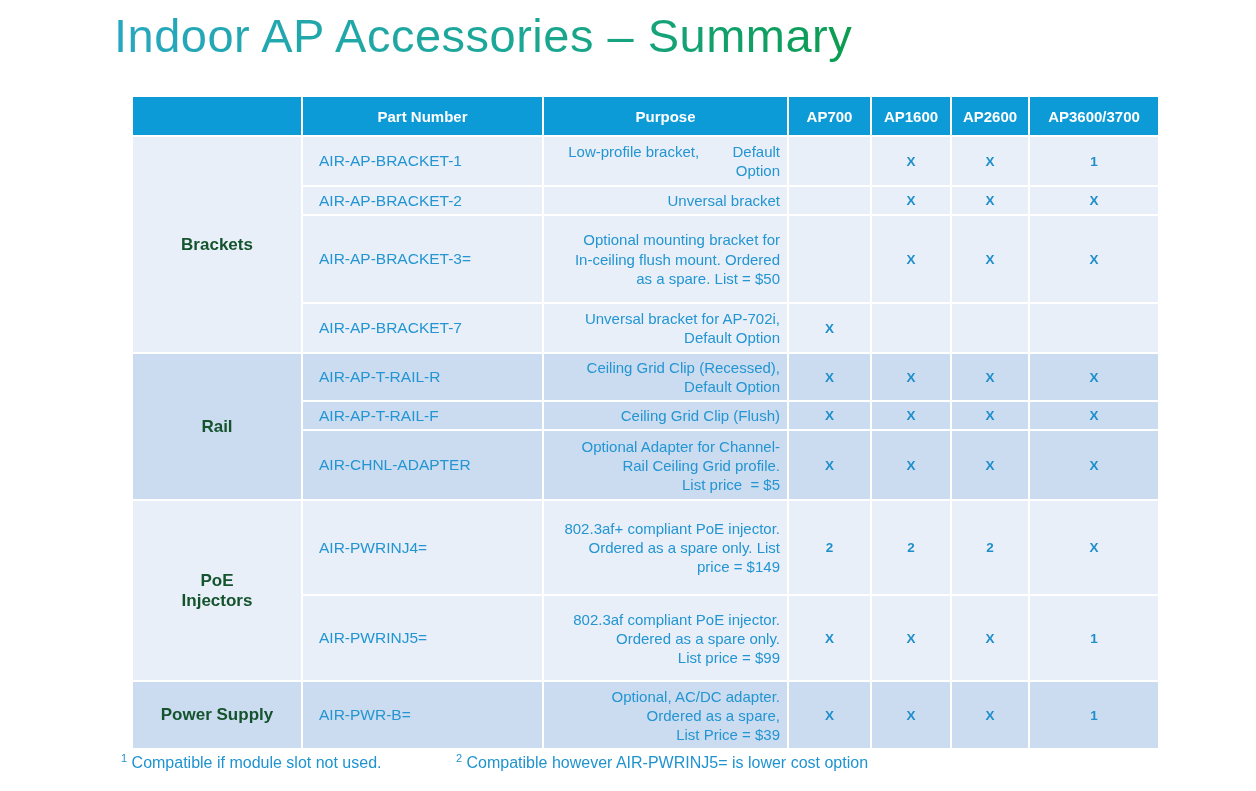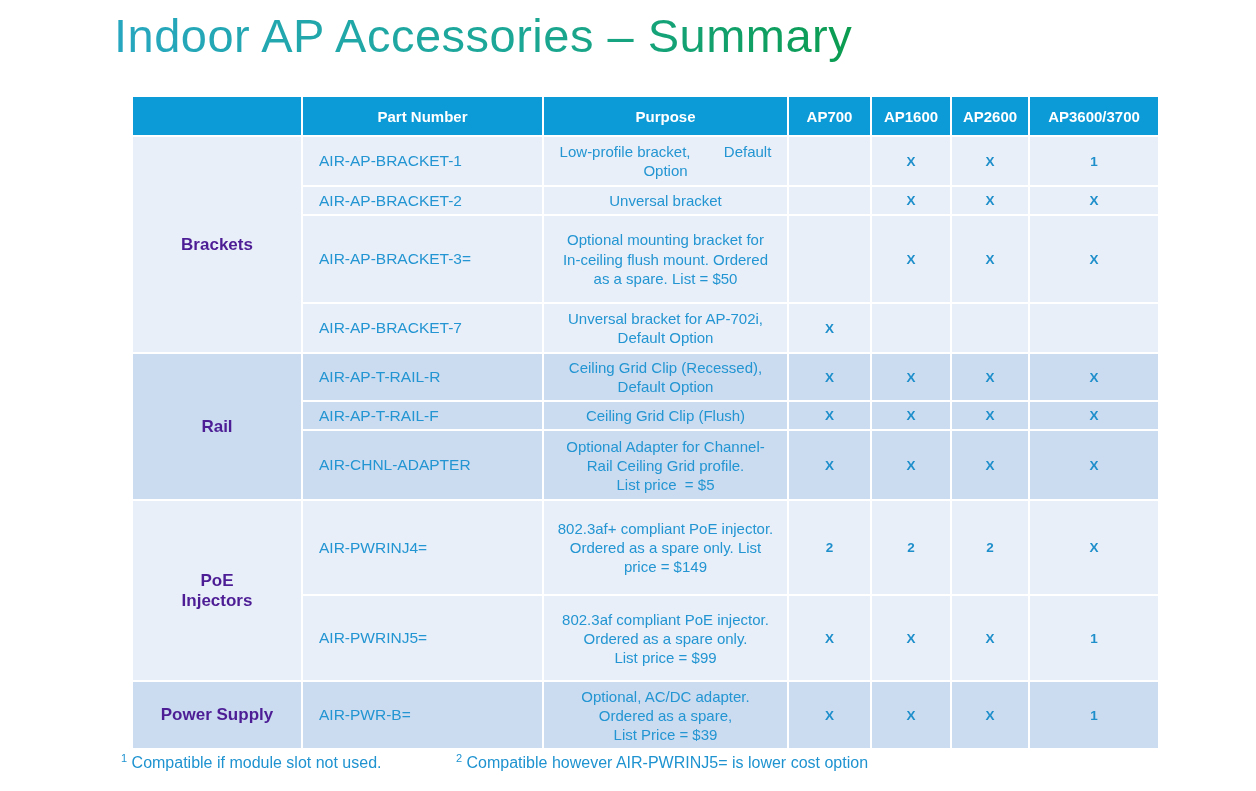--- a/index.html
+++ b/index.html
@@ -57,42 +57,42 @@
   tr.h70 { height: 70px; }
   tr.h95 { height: 95px; }
   tr.h86 { height: 86px; }
   tr.h68 { height: 68px; }
   .sec-light td { background: #e9eff8; }
   .sec-dark td { background: #cbdcf0; }
   td { vertical-align: middle; }
   td.cat {
     font-size: 17px;
     font-weight: 700;
-    color: #4c1d95;
+    color: #14532d;
     text-align: center;
     padding: 8px 2px;
   }
   .cat-split {
     display: flex;
     justify-content: space-between;
     padding: 0 2px;
     flex-direction: column;
   }
   td.part {
     font-size: 15.5px;
     color: #2395d2;
     text-align: left;
     padding: 2px 4px 2px 16px;
     white-space: nowrap;
     overflow: hidden;
   }
   td.purpose {
     font-size: 15px;
     color: #2395d2;
-    text-align: center;
+    text-align: right;
     padding: 4px 7px;
     line-height: 1.27;
     white-space: pre-wrap;
   }
   td.mark {
     font-size: 13.5px;
     font-weight: 700;
     color: #1f8fcb;
     text-align: center;
     padding: 0 2px;

